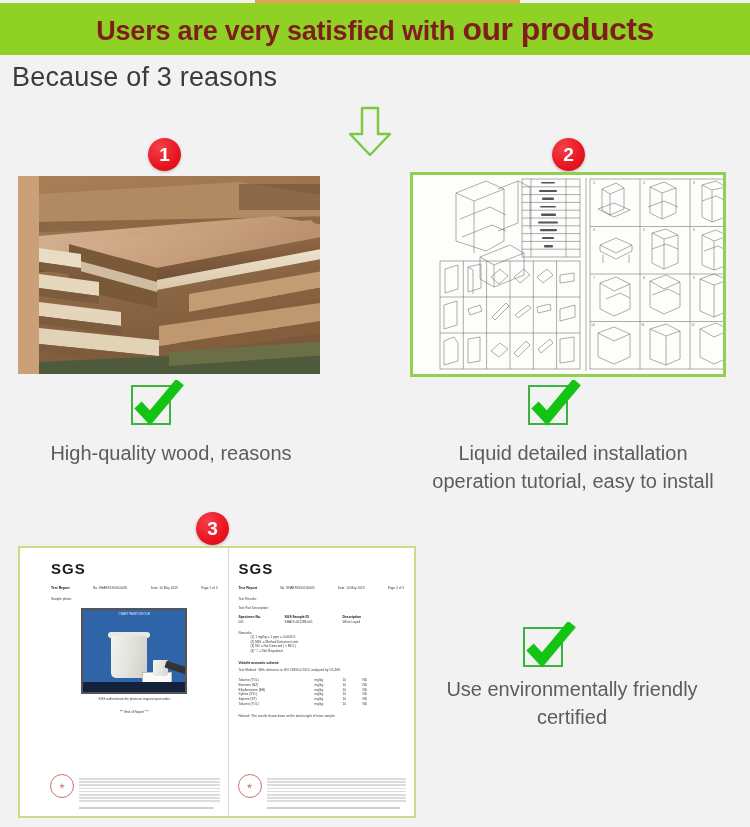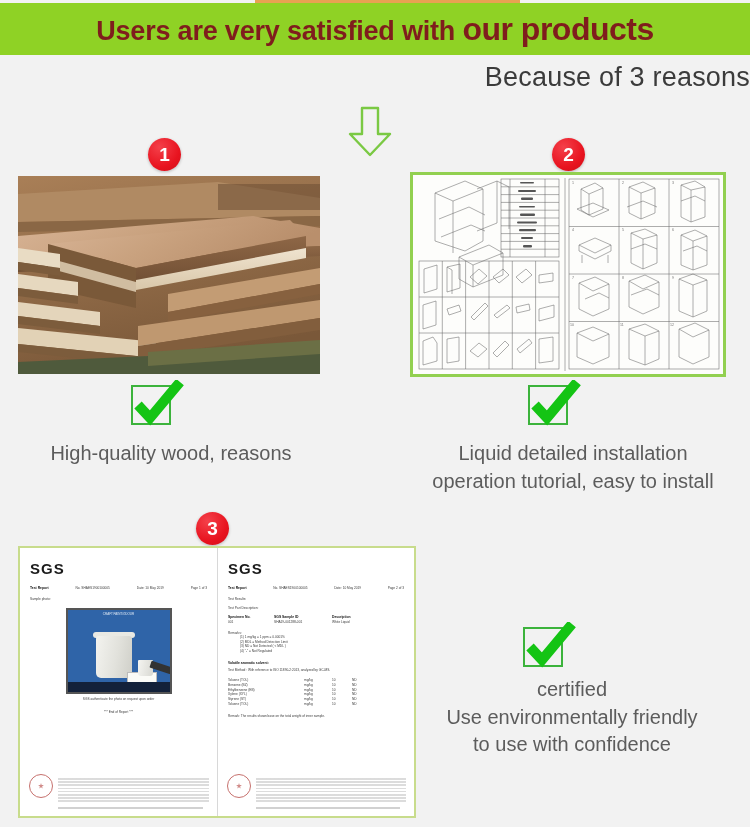--- a/index.html
+++ b/index.html
@@ -25,42 +25,43 @@
   }
   .header-text{
     font-size:27px; color:#7f1d1d; letter-spacing:-0.2px;
     white-space:nowrap; font-weight:700;
   }
   .header-text .strong{ font-weight:900; font-size:32px; letter-spacing:-0.5px; }
 
   
   .subtitle{
     position:absolute; top:62px; left:0; width:750px;
-    text-align:right; font-size:27px; color:#3b3b3b; font-weight:400;
+    text-align:left; font-size:27px; color:#3b3b3b; font-weight:400;
     letter-spacing:0.2px;
+    padding-left:12px;
   }
 
   
   .down-arrow{ position:absolute; top:106px; left:345px; width:50px; height:52px; }
 
   
   .badge{
     position:absolute; width:33px; height:33px; border-radius:50%;
     background:radial-gradient(circle at 35% 28%, #f4404a 0%, #e8131f 62%, #cf0f18 100%);
     color:#fff; font-size:19px; font-weight:700;
     display:flex; align-items:center; justify-content:center;
     box-shadow:0 1px 3px rgba(0,0,0,.25);
     line-height:1;
   }
   .badge-1{ top:138px; left:148px; }
   .badge-2{ top:138px; left:552px; }
   .badge-3{ top:512px; left:196px; }
 
   
-  .panel{ position:absolute; }
+  .panel{ position:absolute;padding-left:21px; }
 
   
   .wood-photo{
     top:176px; left:18px; width:302px; height:198px;
     background:#caa079;
     overflow:hidden;
   }
 
   
   .diagram-panel{
@@ -520,16 +521,15 @@
 <div class="caption caption-1">
   <span class="caption-line">High-quality wood, reasons</span>
 </div>
 
 <div class="caption caption-2">
   <span class="caption-line">Liquid detailed installation</span>
   <span class="caption-line">operation tutorial, easy to install</span>
 </div>
 
 <div class="caption caption-3">
+  <span class="caption-line">Use environmentally friendly</span>
   <span class="caption-line">certified</span>
-  <span class="caption-line">Use environmentally friendly</span>
-  <span class="caption-line">to use with confidence</span>
 </div>
 
 </body></html>

